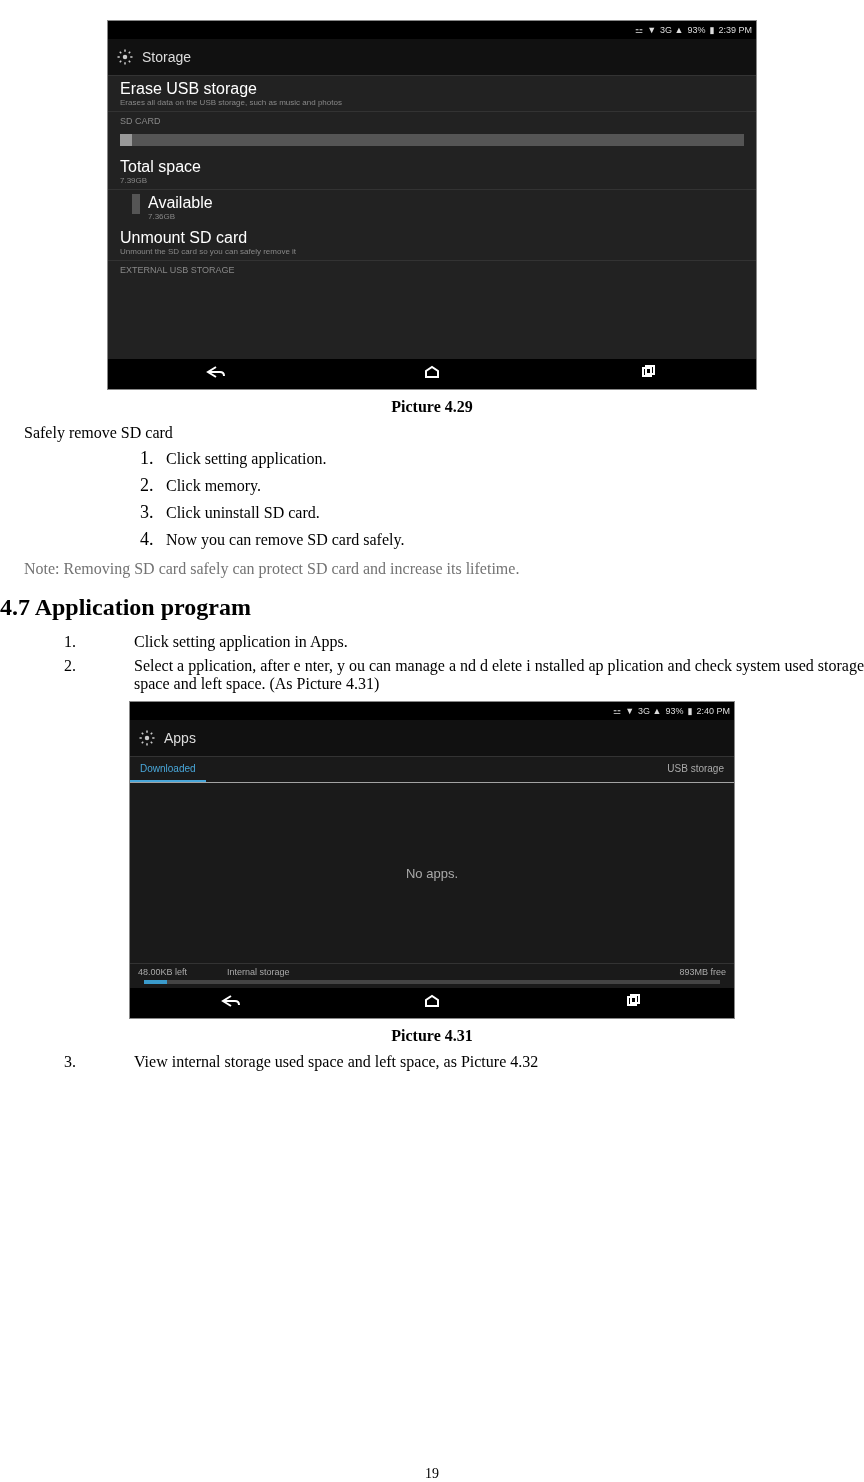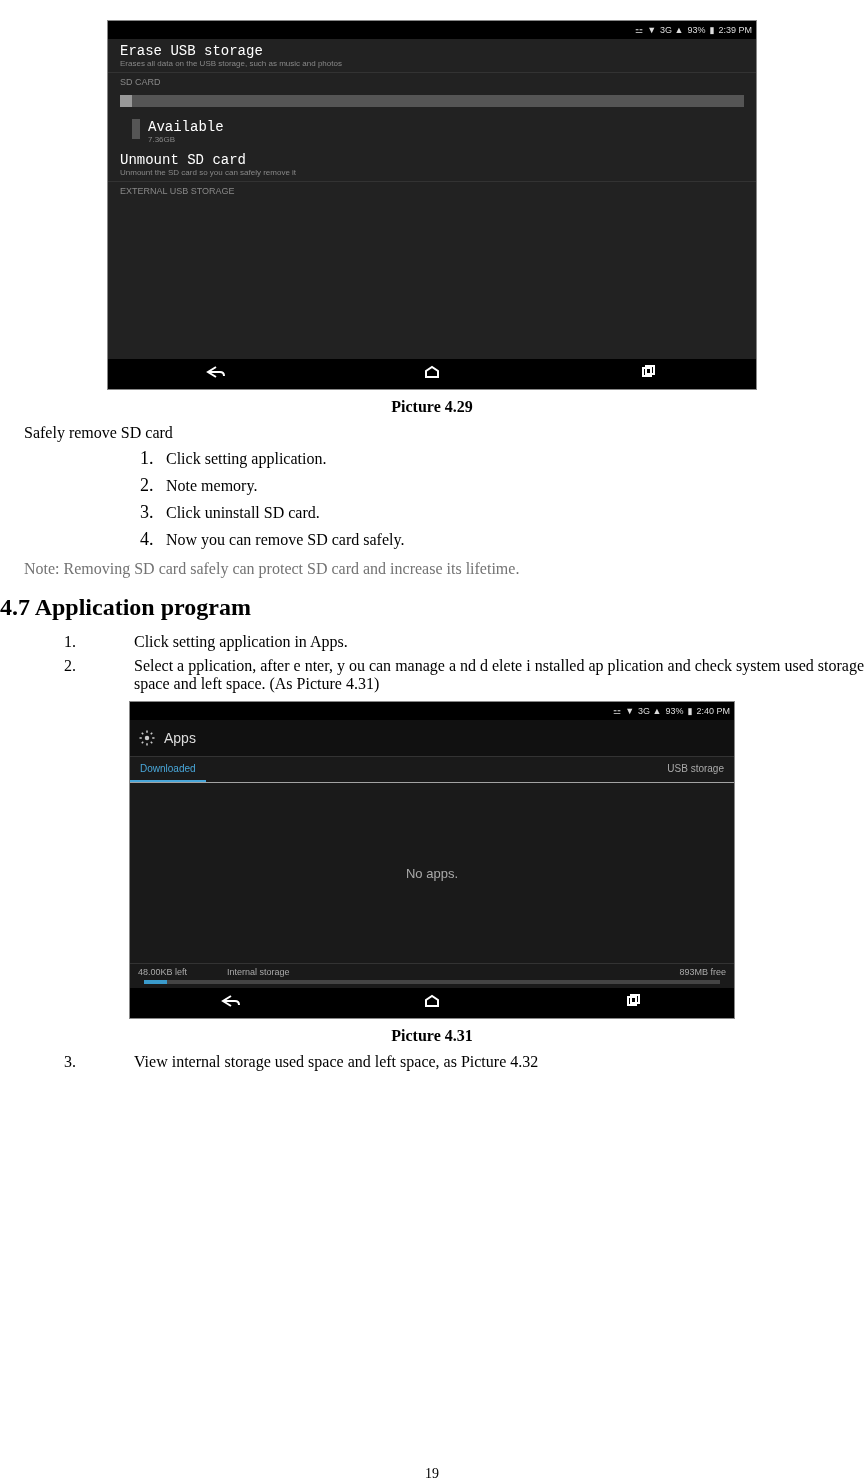--- a/index.html
+++ b/index.html
@@ -57,21 +57,21 @@
   .storage-body {
     flex:1;
     overflow:hidden;
     background: #222;
     color:#ccc;
   }
   .storage-item {
     padding: 4px 12px;
     border-bottom: 1px solid #333;
   }
-  .storage-title { color:#fff; font-size:14px;font-family:Liberation Mono, monospace; }
+  .storage-title { color:#fff; font-size:16px; }
   .storage-sub { color:#888; font-size:8px; }
   .section-label { color:#888; font-size:9px; padding:4px 12px; }
   .progress {
     height:12px; background:#555; margin:4px 12px 8px 12px;
   }
   .progress-inner { height:100%; width:2%; background:#999; }
   .available-row { display:flex; align-items:flex-start; gap:8px; padding:4px 24px; }
   .av-box { width:8px; height:20px; background:#555; }
   .navbar {
     height: 30px;
@@ -198,29 +198,42 @@
   <div class="screenshot1">
     <div class="statusbar">
       <span class="left"></span>
       <span>⚍</span>
       <span>▼</span>
       <span>3G ▲</span>
       <span>93%</span>
       <span>▮</span>
       <span>2:39 PM</span>
     </div>
+    <div class="header-row">
+      <span class="gear">
+        <svg viewBox="0 0 24 24" width="18" height="18">
+            <circle cx="12" cy="12" r="3" fill="#ccc"></circle>
+            <path d="M12 2v3M12 19v3M2 12h3M19 12h3M5 5l2 2M17 17l2 2M5 19l2-2M17 7l2-2" stroke="#ccc" stroke-width="2"></path>
+          </svg>
+      </span>
+      <span>Storage</span>
+    </div>
     <div class="storage-body">
       <div class="storage-item">
         <div class="storage-title">Erase USB storage</div>
         <div class="storage-sub">Erases all data on the USB storage, such as music and photos</div>
       </div>
       <div class="section-label">SD CARD</div>
       <div class="progress">
           <div class="progress-inner"></div>
         </div>
+      <div class="storage-item">
+        <div class="storage-title">Total space</div>
+        <div class="storage-sub">7.39GB</div>
+      </div>
       <div class="available-row">
         <div class="av-box"></div>
         <div>
           <div class="storage-title">Available</div>
           <div class="storage-sub">7.36GB</div>
         </div>
       </div>
       <div class="storage-item">
         <div class="storage-title">Unmount SD card</div>
         <div class="storage-sub">Unmount the SD card so you can safely remove it</div>
@@ -245,21 +258,21 @@
 
   <div class="body-text">Safely remove SD card</div>
 
   <div class="ol-steps">
     <div class="step">
         <span class="num">1.</span>
         <span class="txt">Click setting application.</span>
       </div>
     <div class="step">
         <span class="num">2.</span>
-        <span class="txt">Note memory.</span>
+        <span class="txt">Click memory.</span>
       </div>
     <div class="step">
         <span class="num">3.</span>
         <span class="txt">Click uninstall SD card.</span>
       </div>
     <div class="step">
         <span class="num">4.</span>
         <span class="txt">Now you can remove SD card safely.</span>
       </div>
   </div>

